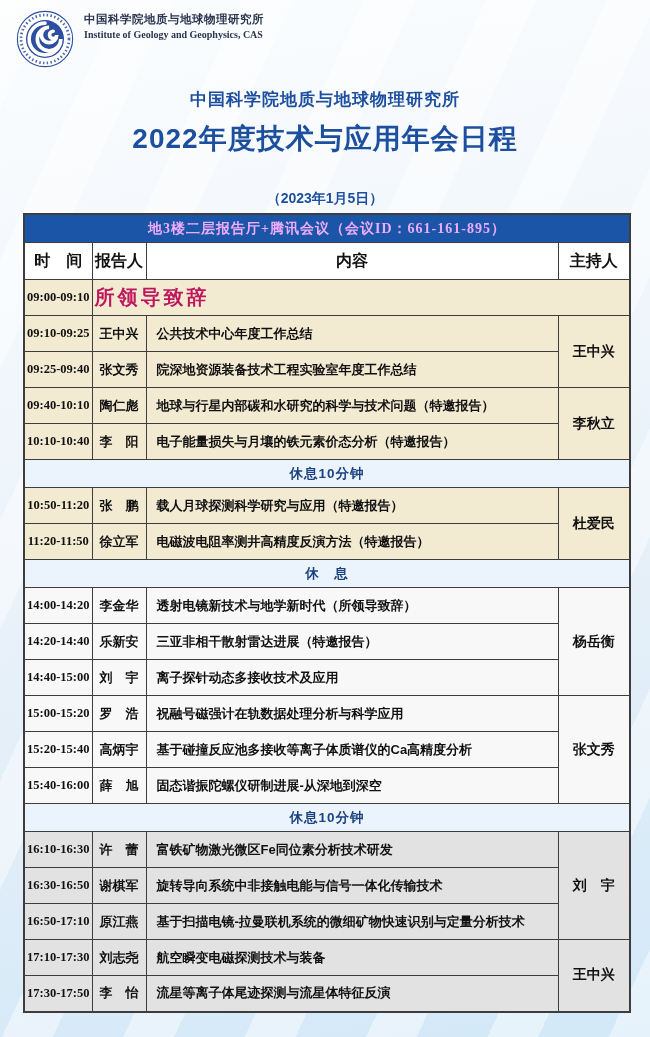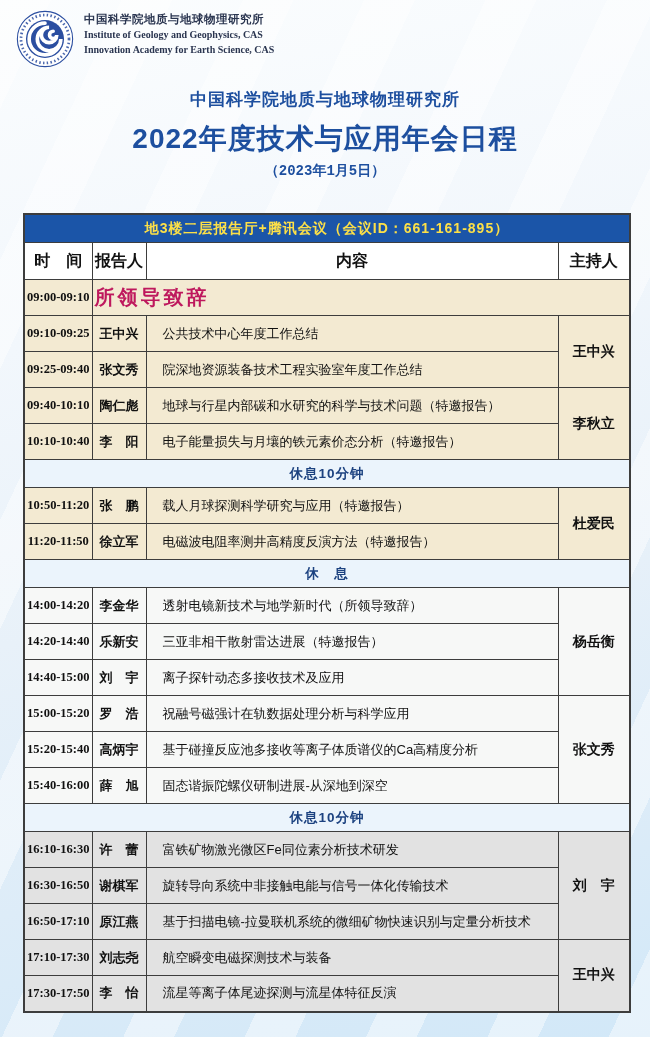--- a/index.html
+++ b/index.html
@@ -11,56 +11,55 @@
       linear-gradient(168deg,#fbfdfe 0%,#f2f7fc 30%,#e8f1f9 55%,#ddecf8 78%,#d2e8f8 100%);
   }
   .hdr{position:absolute;top:10px;left:16px;display:flex;align-items:flex-start;gap:10px;}
   .logo{width:58px;height:58px;display:block;}
   .orgtxt{padding-top:2px;color:#2a3550;}
   .orgtxt .cn{font-size:11.5px;font-weight:bold;line-height:15px;letter-spacing:.5px;}
   .orgtxt .en{font-size:10px;font-weight:bold;line-height:15px;font-family:"Liberation Serif",serif;}
   .titles{position:absolute;top:88px;left:0;width:650px;text-align:center;color:#1d4f9f;}
   .t1{font-size:17px;font-weight:bold;letter-spacing:1px;}
   .t2{font-size:28px;font-weight:bold;margin-top:9px;letter-spacing:1px;}
-  .t3{font-size:14px;font-weight:bold;margin-top:4px;font-family:Liberation Mono, monospace;}
+  .t3{font-size:14px;font-weight:bold;margin-top:32px;font-family:Liberation Sans, sans-serif;}
   .sched{position:absolute;top:213px;left:23px;}
   table{border-collapse:collapse;table-layout:fixed;width:606px;border:2px solid #3d3d3d;}
   th,td{border:1px solid #3d3d3d;padding:0 2px;overflow:hidden;}
   .banner th{
-    background:#1b55a8;color:#fde047;font-size:14px;font-weight:bold;
-    height:27px;letter-spacing:1px;border-bottom:1px solid #3d3d3d;
+    background:#1b55a8;color:#f0abfc;font-size:14px;font-weight:bold;
+    height:27px;letter-spacing:1px;border-bottom:1px solid #3d3d3d;font-family:Liberation Serif, serif;
   }
   .cols th{background:#ffffff;color:#111;font-size:16px;font-weight:bold;height:36px;}
   tr.row-session{height:36px;}
   tr.row-section{height:36px;}
   tr.row-break{height:28px;}
   td.time{font-family:"Liberation Serif",serif;font-size:12.5px;font-weight:bold;text-align:center;color:#111;}
   td.speaker{font-size:13px;font-weight:bold;text-align:center;color:#111;}
-  td.content{font-size:13px;font-weight:normal;text-align:left;padding-left:16px;color:#111;}
+  td.content{font-size:13px;font-weight:bold;text-align:left;padding-left:10px;color:#111;}
   td.host{font-size:14px;font-weight:bold;text-align:center;color:#111;}
   td.section{font-size:20px;font-weight:bold;text-align:left;letter-spacing:3px;color:#be185d;}
   td.break-cell{font-size:13.5px;font-weight:bold;text-align:center;color:#1c4280;letter-spacing:1px;background:#ebf4fc;}
   .bg-beige td{background:#f3ead2;}
   .bg-white td{background:#f7f8f7;}
   .bg-gray td{background:#e2e2e2;}
 </style>
 </head>
 <body>
 
 <div class="hdr">
   <svg class="logo" viewBox="0 0 64 64">
     <circle cx="32" cy="32" r="30.5" fill="#ffffff" stroke="#2b4ea0" stroke-width="1.2"></circle>
     <circle cx="32" cy="32" r="26.5" fill="none" stroke="#2b4ea0" stroke-width="3" stroke-dasharray="1.6 2.6" opacity="0.85"></circle>
     <circle cx="32" cy="32" r="21" fill="#2b4ea0"></circle>
     <path d="M 32 14.5 a 17.5 17.5 0 1 0 17.5 17.5 a 13 13 0 1 1 -13 -13 a 8.5 8.5 0 1 0 8.5 8.5 a 4 4 0 1 1 -4 -4" fill="none" stroke="#ffffff" stroke-width="4" stroke-linecap="round"></path>
   </svg>
   <div class="orgtxt">
     <div class="cn">中国科学院地质与地球物理研究所</div>
     <div class="en">Institute of Geology and Geophysics, CAS</div>
-    <div class="en">Innovation Academy for Earth Science, CAS</div>
   </div>
 </div>
 
 <div class="titles">
   <div class="t1">中国科学院地质与地球物理研究所</div>
   <div class="t2">2022年度技术与应用年会日程</div>
   <div class="t3">（2023年1月5日）</div>
 </div>
 
 <div class="sched">

